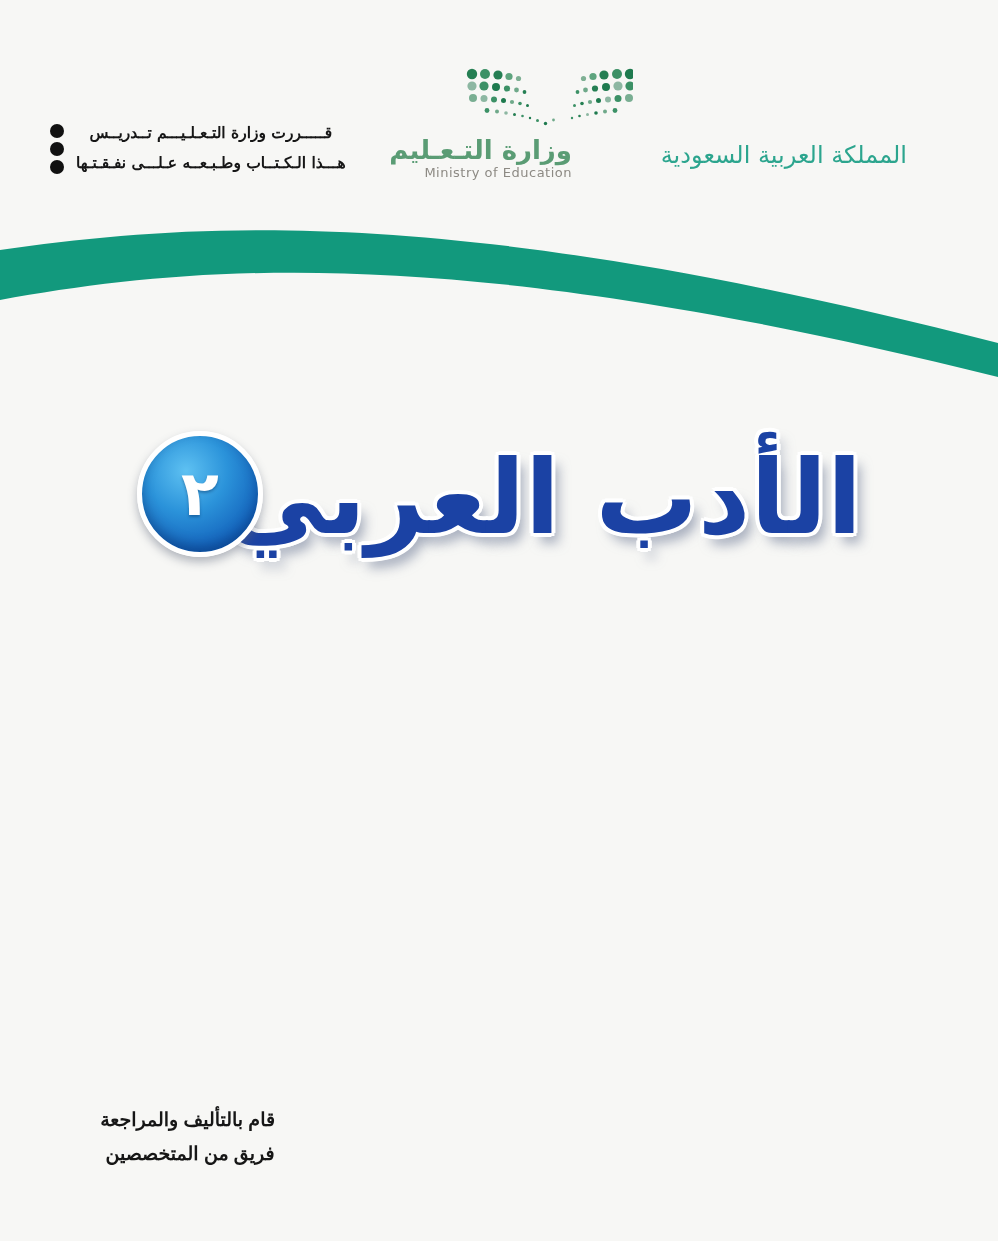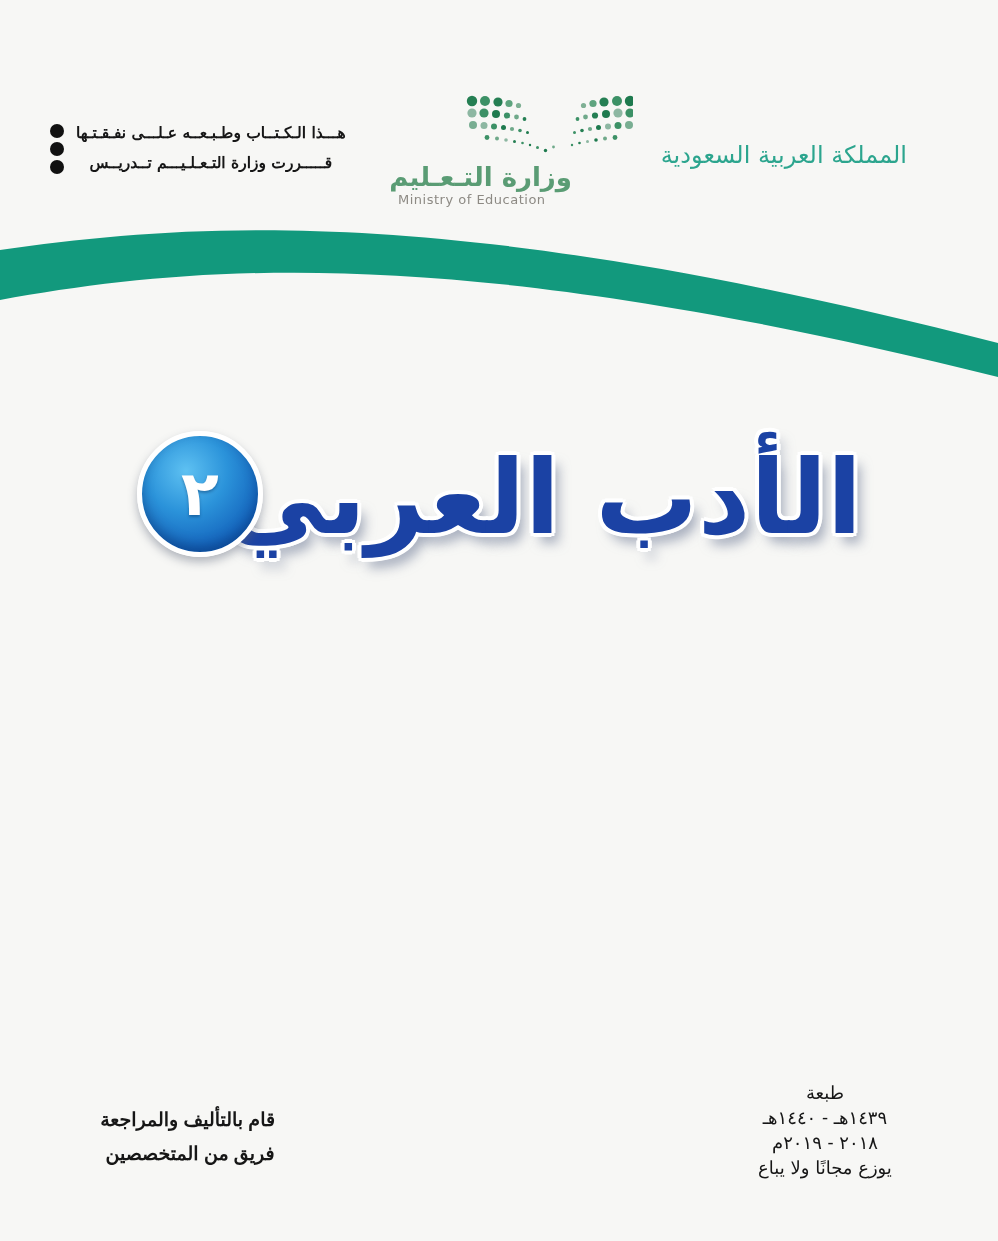--- a/index.html
+++ b/index.html
@@ -39,21 +39,21 @@
   }
 
   
   .kingdom{
     position:absolute;top:141px;right:91px;
     direction:rtl;color:var(--kingdom-teal);
     font-size:24px;font-weight:normal;white-space:nowrap;
   }
 
   
-  .ministry{position:absolute;top:92px;left:398px;width:174px;text-align:left;}
+  .ministry{position:absolute;top:65px;left:398px;width:174px;text-align:right;}
   .ministry-dots{position:absolute;left:65px;top:0;width:170px;height:66px;}
   .ministry-ar{
     margin-top:70px;direction:rtl;color:var(--ministry-green);
     font-size:26px;font-weight:bold;white-space:nowrap;
   }
   .ministry-en{
     margin-top:0;color:var(--ministry-gray);
     font-size:13px;letter-spacing:0.5px;white-space:nowrap;
   }
 
@@ -113,22 +113,22 @@
 
 <div class="cover">
 
   <div class="decree">
     <div class="decree-dots">
       <span class="decree-dot"></span>
       <span class="decree-dot"></span>
       <span class="decree-dot"></span>
     </div>
     <div class="decree-text">
+      <div>قـــــررت وزارة التـعـلـيـــم تــدريــس</div>
       <div>هـــذا الـكـتــاب وطـبـعــه عـلـــى نفـقـتـها</div>
-      <div>قـــــررت وزارة التـعـلـيـــم تــدريــس</div>
     </div>
   </div>
 
   <div class="kingdom">المملكة العربية السعودية</div>
 
   <div class="ministry">
     <svg class="ministry-dots" viewBox="0 0 170 66" xmlns="http://www.w3.org/2000/svg">
       <circle cx="9" cy="9" r="5.2" fill="#257f53"></circle>
         <circle cx="22" cy="9" r="5" fill="#3c9166"></circle>
       <circle cx="35" cy="10" r="4.6" fill="#257f53"></circle>
@@ -193,20 +193,14 @@
   <div class="part-badge">
     <span>٢</span>
   </div>
 
 
   <div class="authors">
     <div>قام بالتأليف والمراجعة</div>
     <div>فريق من المتخصصين</div>
   </div>
 
-  <div class="edition">
-    <div>طبعة</div>
-    <div>١٤٣٩هـ - ١٤٤٠هـ</div>
-    <div>٢٠١٨ - ٢٠١٩م</div>
-    <div>يوزع مجانًا ولا يباع</div>
-  </div>
 
 </div>
 
 </body></html>

